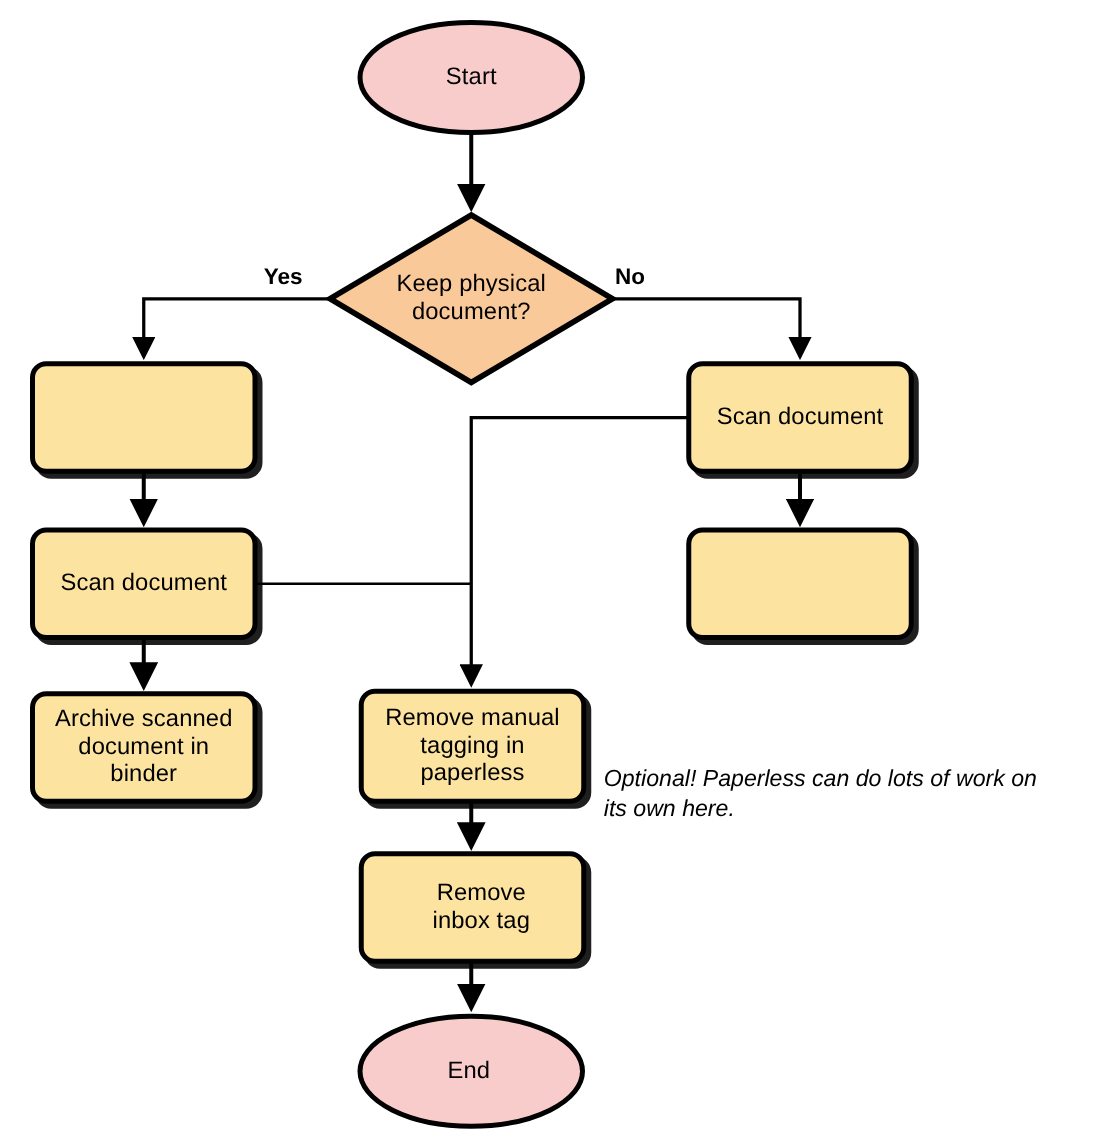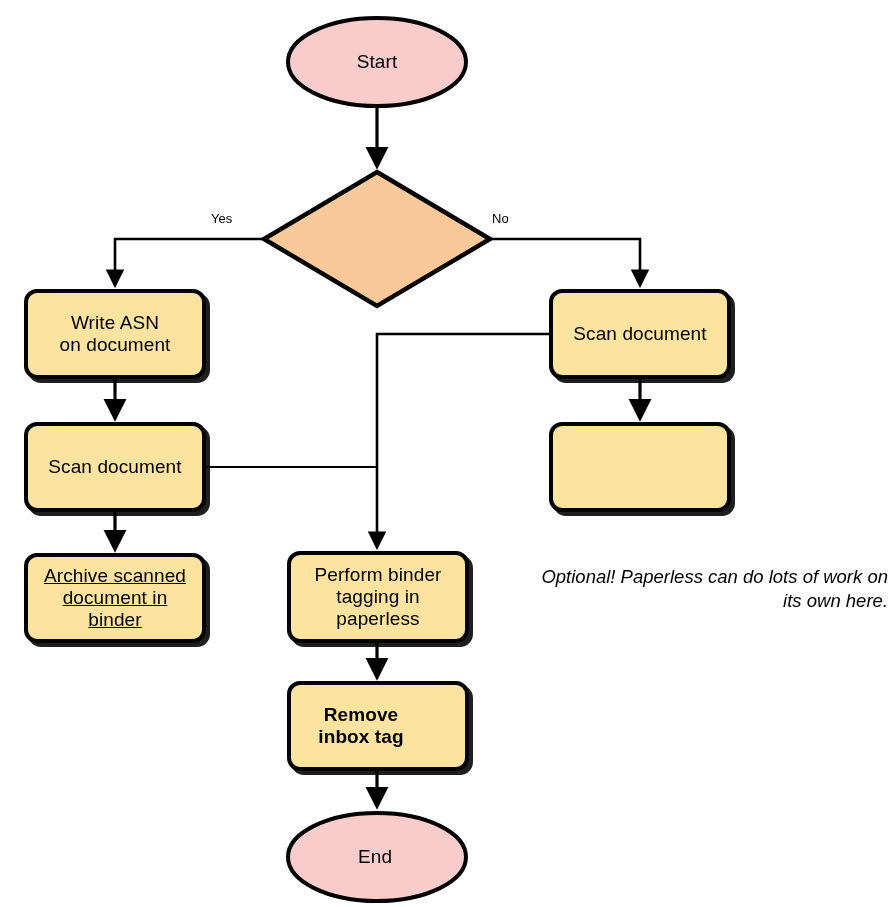--- a/index.html
+++ b/index.html
@@ -35,23 +35,24 @@
     color: #000000;
     font-size: 19px;
     line-height: 1.16;
     white-space: pre-line;
     pointer-events: none;
     letter-spacing: 0.1px;
   }
   .edge-label {
     position: absolute;
     color: #000000;
-    font-size: 13px;
+    font-size: 18px;
     line-height: 1;
     white-space: nowrap;
+    font-weight: bold;
   }
   .note-text {
     position: absolute;
     color: #000000;
     font-size: 18.5px;
     line-height: 1.3;
     font-style: italic;
     white-space: pre-line;
   }
 </style>
@@ -109,42 +110,42 @@
 
     <rect x="289" y="553" width="178" height="88" rx="11" ry="11" fill="#fce3a0" stroke="#000000" stroke-width="4" filter="url(#nodeshadow)"></rect>
 
     <rect x="289" y="683" width="178" height="86" rx="11" ry="11" fill="#fce3a0" stroke="#000000" stroke-width="4" filter="url(#nodeshadow)"></rect>
 
     <ellipse cx="377" cy="857" rx="89" ry="44" fill="#f9cccc" stroke="#000000" stroke-width="4"></ellipse>
   </svg>
 
   <div class="node-label" style="left:288px; top:18px; width:178px; height:88px;">Start</div>
 
+  <div class="node-label" style="left:288px; top:195px; width:178px; height:88px;">Keep physical
+document?</div>
 
-  <div class="node-label" style="left:26px; top:291px; width:178px; height:86px;">Write ASN
-on document</div>
 
   <div class="node-label" style="left:26px; top:424px; width:178px; height:86px;">Scan document</div>
 
-  <div class="node-label" style="left:26px; top:555px; width:178px; height:86px;text-decoration:underline;">Archive scanned
+  <div class="node-label" style="left:26px; top:555px; width:178px; height:86px;">Archive scanned
 document in
 binder</div>
 
   <div class="node-label" style="left:551px; top:291px; width:178px; height:86px;">Scan document</div>
 
 
-  <div class="node-label" style="left:289px; top:553px; width:178px; height:88px;">Perform binder
+  <div class="node-label" style="left:289px; top:553px; width:178px; height:88px;">Remove manual
 tagging in
 paperless</div>
 
-  <div class="node-label" style="left:272px; top:683px; width:178px; height:86px;font-weight:bold;">Remove
+  <div class="node-label" style="left:296px; top:683px; width:178px; height:86px;">Remove
 inbox tag</div>
 
   <div class="node-label" style="left:286px; top:813px; width:178px; height:88px;">End</div>
 
   <div class="edge-label" style="left:211px; top:212px;">Yes</div>
 
   <div class="edge-label" style="left:492px; top:212px;">No</div>
 
-  <div class="note-text" style="left:483px; top:565px; width:405px;text-align:right;">Optional! Paperless can do lots of work on
+  <div class="note-text" style="left:483px; top:611px; width:405px;">Optional! Paperless can do lots of work on
 its own here.</div>
 
 </div>
 
 </body></html>

